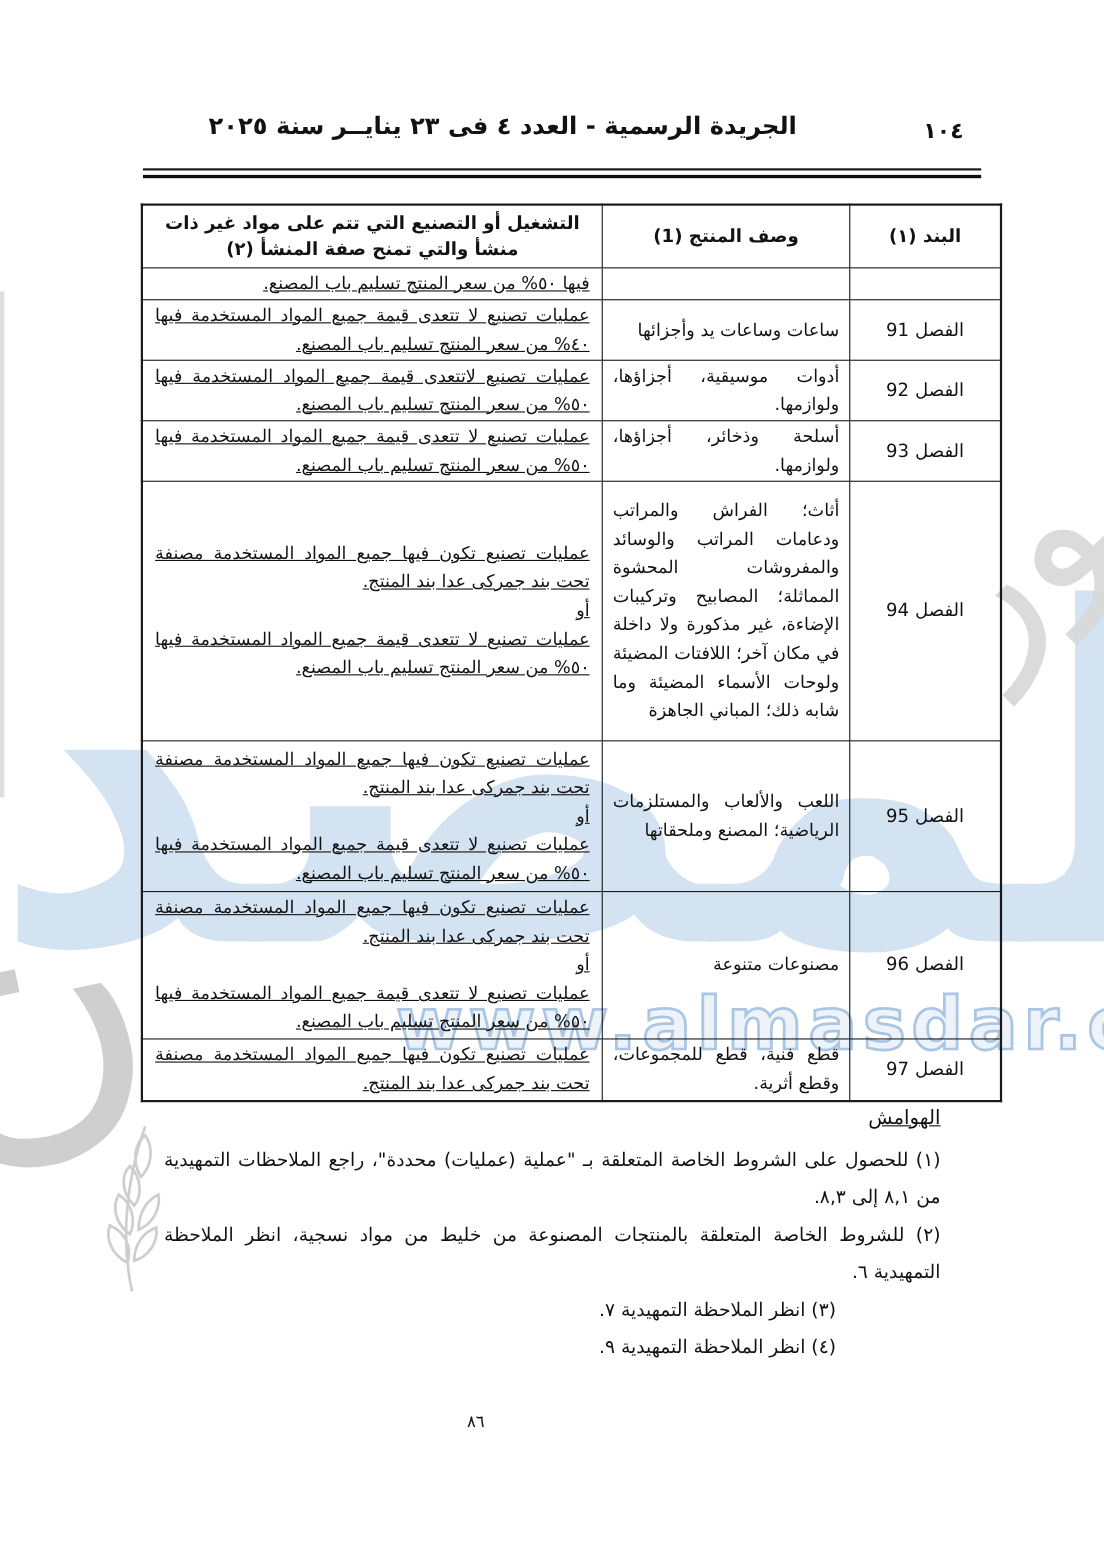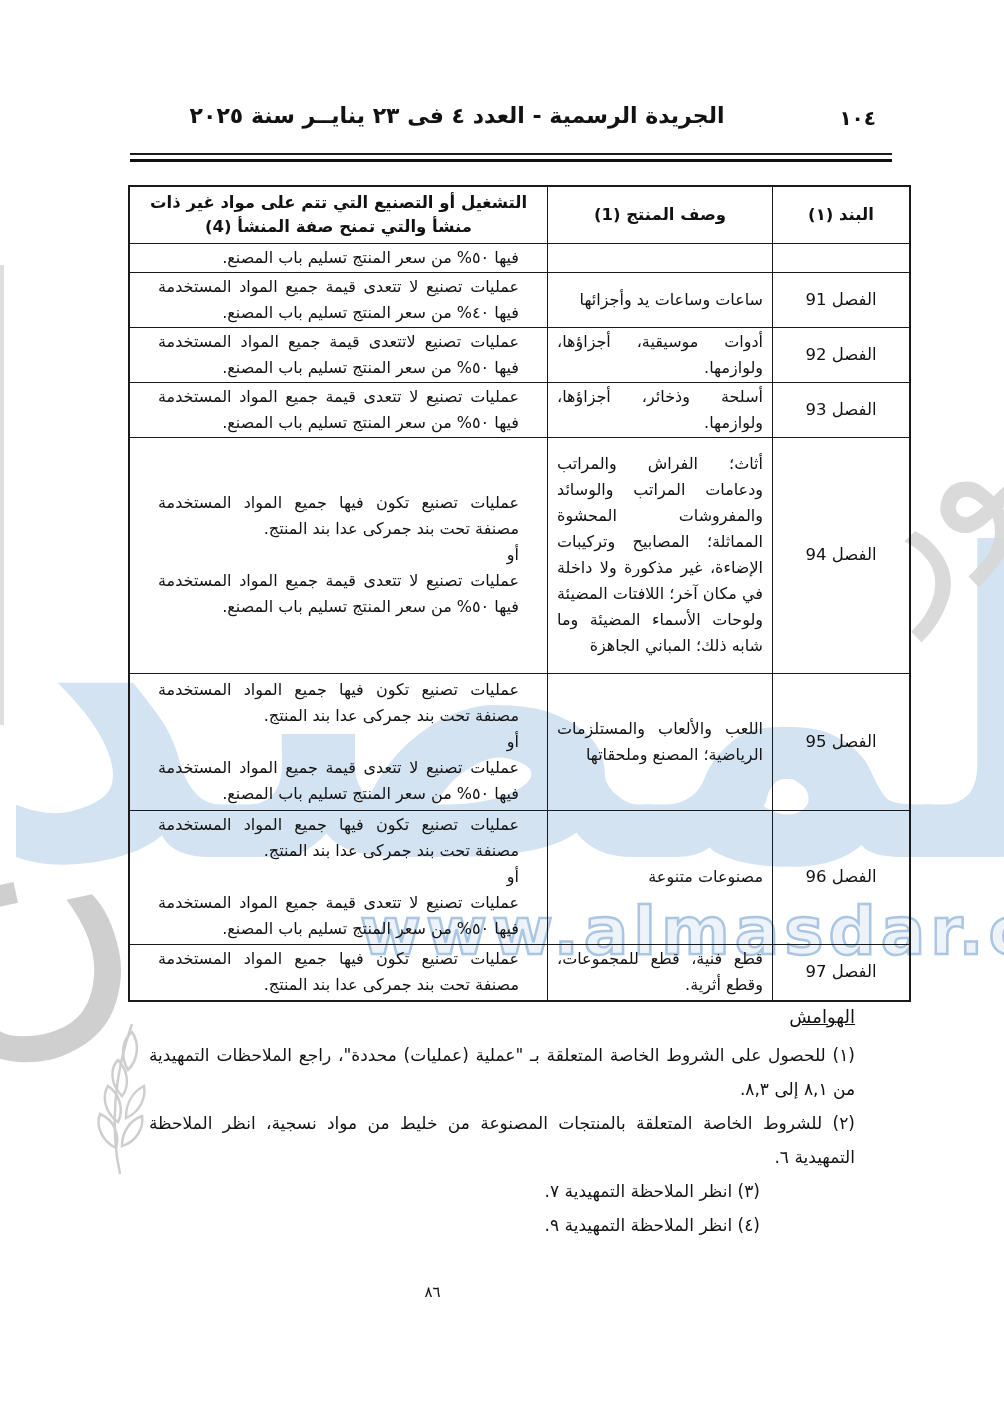--- a/index.html
+++ b/index.html
@@ -51,21 +51,21 @@
     border:2.5px solid #1a1a1a;
   }
   .rules-table th,.rules-table td{border:1.6px solid #1a1a1a;vertical-align:middle;}
   .rules-table thead tr{height:57px;}
   .rules-table th{font-size:16.5px;font-weight:bold;line-height:24px;text-align:center;padding:2px 6px;}
   th.c-item{width:124px;margin-top:10px;}
   th.c-desc{width:212px;}
   th.c-ops{width:405px;}
   td.c-item{text-align:center;font-size:16.5px;padding:1px 4px;}
   td.c-desc{text-align:justify;padding:1px 9px;}
-  td.c-ops{text-align:justify;padding:1px 28px;}
+  td.c-ops{text-align:justify;padding:1px 11px;text-decoration:underline;}
   td.c-ops p{margin:0;text-align:justify;}
   td.c-ops p.or{text-align:right;padding-left:4px;}
   tbody tr:nth-child(1){height:26px;}
   tbody tr:nth-child(2){height:52px;}
   tbody tr:nth-child(3){height:52px;}
   tbody tr:nth-child(4){height:54px;}
   tbody tr:nth-child(5){height:236px;}
   tbody tr:nth-child(6){height:137px;}
   tbody tr:nth-child(7){height:134px;}
   tbody tr:nth-child(8){height:57px;}
@@ -107,21 +107,21 @@
 
   <div class="gz-title">الجريدة الرسمية - العدد ٤ فى ٢٣ ينايــر سنة ٢٠٢٥</div>
   <div class="gz-pagenum">١٠٤</div>
   <div class="gz-rule"></div>
 
   <table class="rules-table" dir="rtl">
     <thead>
       <tr>
         <th class="c-item">البند (١)</th>
         <th class="c-desc">وصف المنتج (1)</th>
-        <th class="c-ops">التشغيل أو التصنيع التي تتم على مواد غير ذات منشأ والتي تمنح صفة المنشأ (4)</th>
+        <th class="c-ops">التشغيل أو التصنيع التي تتم على مواد غير ذات منشأ والتي تمنح صفة المنشأ (٢)</th>
       </tr>
     </thead>
     <tbody id="table-body">
         <tr>
           <td class="c-item"></td>
           <td class="c-desc"></td>
           <td class="c-ops">
             <p>فيها ٥٠% من سعر المنتج تسليم باب المصنع.</p>
           </td>
         </tr>

